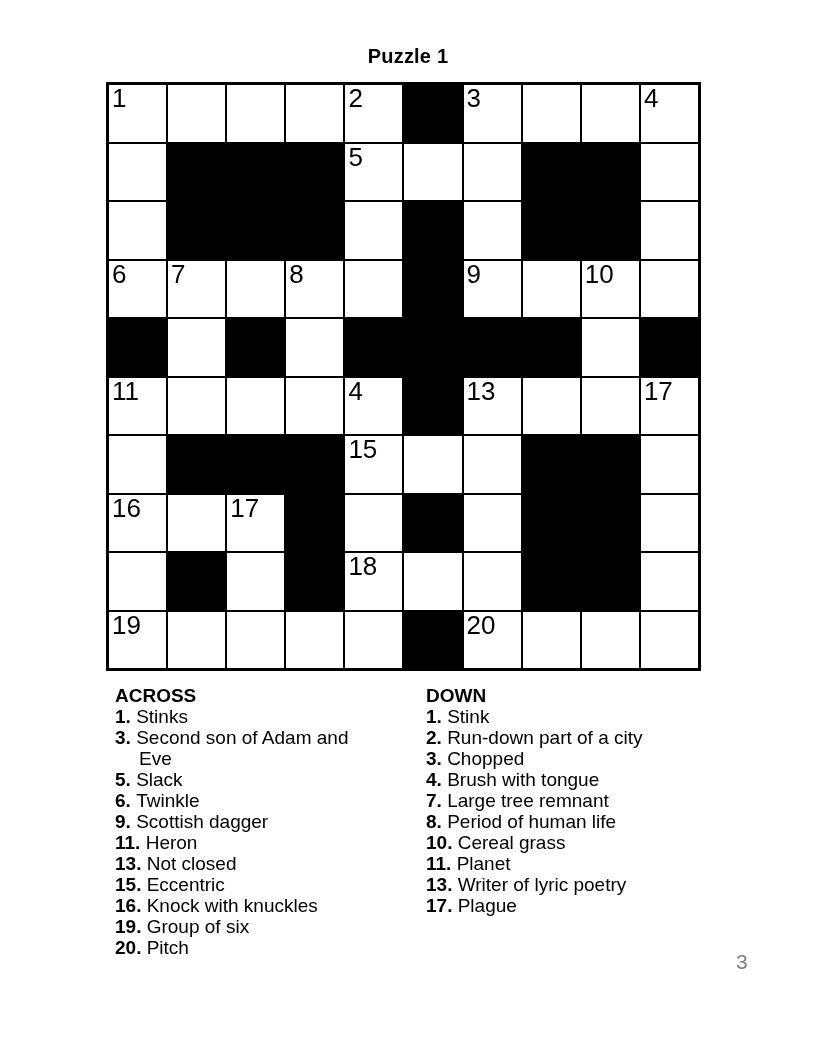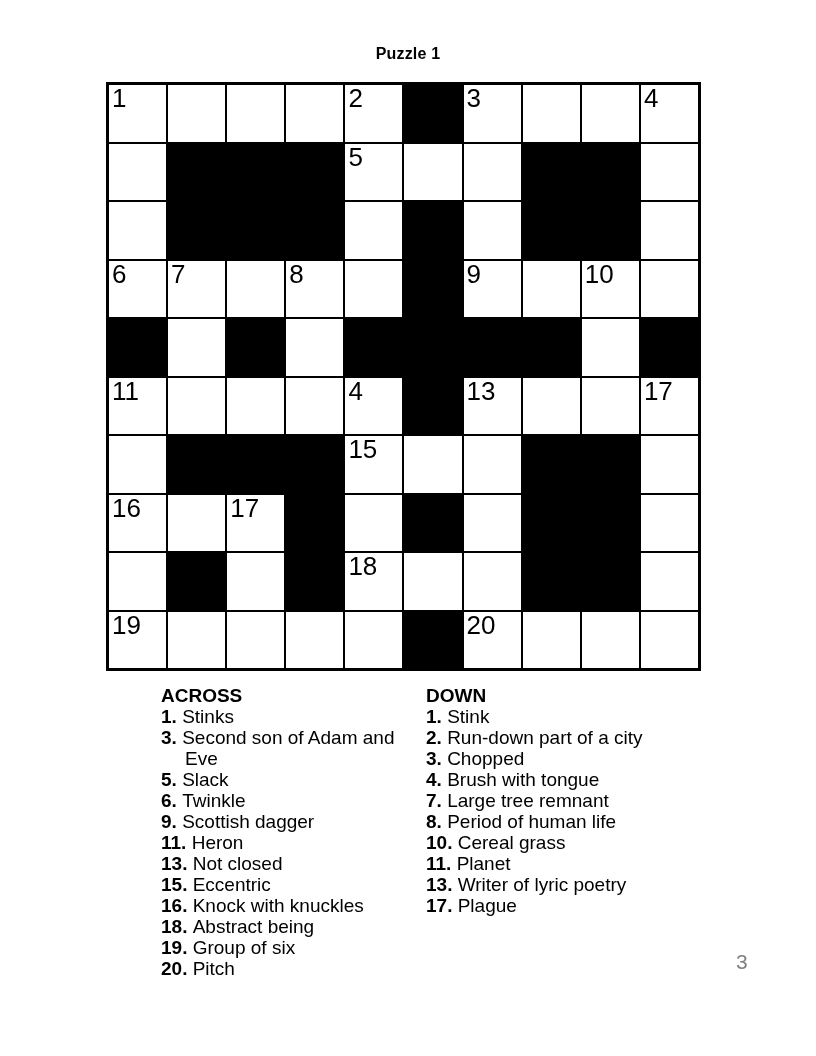--- a/index.html
+++ b/index.html
@@ -15,21 +15,21 @@
     font-family: "Liberation Sans", sans-serif;
     color: #000000;
     overflow: hidden;
   }
   .title {
     position: absolute;
     top: 45px;
     left: 0;
     width: 816px;
     text-align: center;
-    font-size: 16px;
+    font-size: 20px;
     font-weight: bold;
     letter-spacing: 0.2px;
   }
   .grid {
     position: absolute;
     left: 106px;
     top: 82px;
     width: 595px;
     height: 589px;
     box-sizing: border-box;
@@ -60,21 +60,20 @@
     font-size: 19px;
     line-height: 21px;
   }
   .clues .heading {
     font-weight: bold;
   }
   .across-col {
     left: 115px;
     top: 685px;
     width: 256px;
-    margin-left: 46px;
   }
   .down-col {
     left: 426px;
     top: 685px;
     width: 300px;
   }
   .clue {
     padding-left: 24px;
     text-indent: -24px;
   }
@@ -243,21 +242,20 @@
     <div id="across-list">
         <div class="clue"><span class="cluenum">1.</span><span class="cluetext">&nbsp;Stinks</span></div>
         <div class="clue"><span class="cluenum">3.</span><span class="cluetext">&nbsp;Second son of Adam and Eve</span></div>
         <div class="clue"><span class="cluenum">5.</span><span class="cluetext">&nbsp;Slack</span></div>
         <div class="clue"><span class="cluenum">6.</span><span class="cluetext">&nbsp;Twinkle</span></div>
         <div class="clue"><span class="cluenum">9.</span><span class="cluetext">&nbsp;Scottish dagger</span></div>
         <div class="clue"><span class="cluenum">11.</span><span class="cluetext">&nbsp;Heron</span></div>
         <div class="clue"><span class="cluenum">13.</span><span class="cluetext">&nbsp;Not closed</span></div>
         <div class="clue"><span class="cluenum">15.</span><span class="cluetext">&nbsp;Eccentric</span></div>
         <div class="clue"><span class="cluenum">16.</span><span class="cluetext">&nbsp;Knock with knuckles</span></div>
-        <div class="clue"><span class="cluenum">18.</span><span class="cluetext">&nbsp;Abstract being</span></div>
         <div class="clue"><span class="cluenum">19.</span><span class="cluetext">&nbsp;Group of six</span></div>
         <div class="clue"><span class="cluenum">20.</span><span class="cluetext">&nbsp;Pitch</span></div>
       </div>
   </div>
 
   <div class="clues down-col">
     <div class="heading">DOWN</div>
     <div id="down-list">
         <div class="clue"><span class="cluenum">1.</span><span class="cluetext">&nbsp;Stink</span></div>
         <div class="clue"><span class="cluenum">2.</span><span class="cluetext">&nbsp;Run-down part of a city</span></div>

